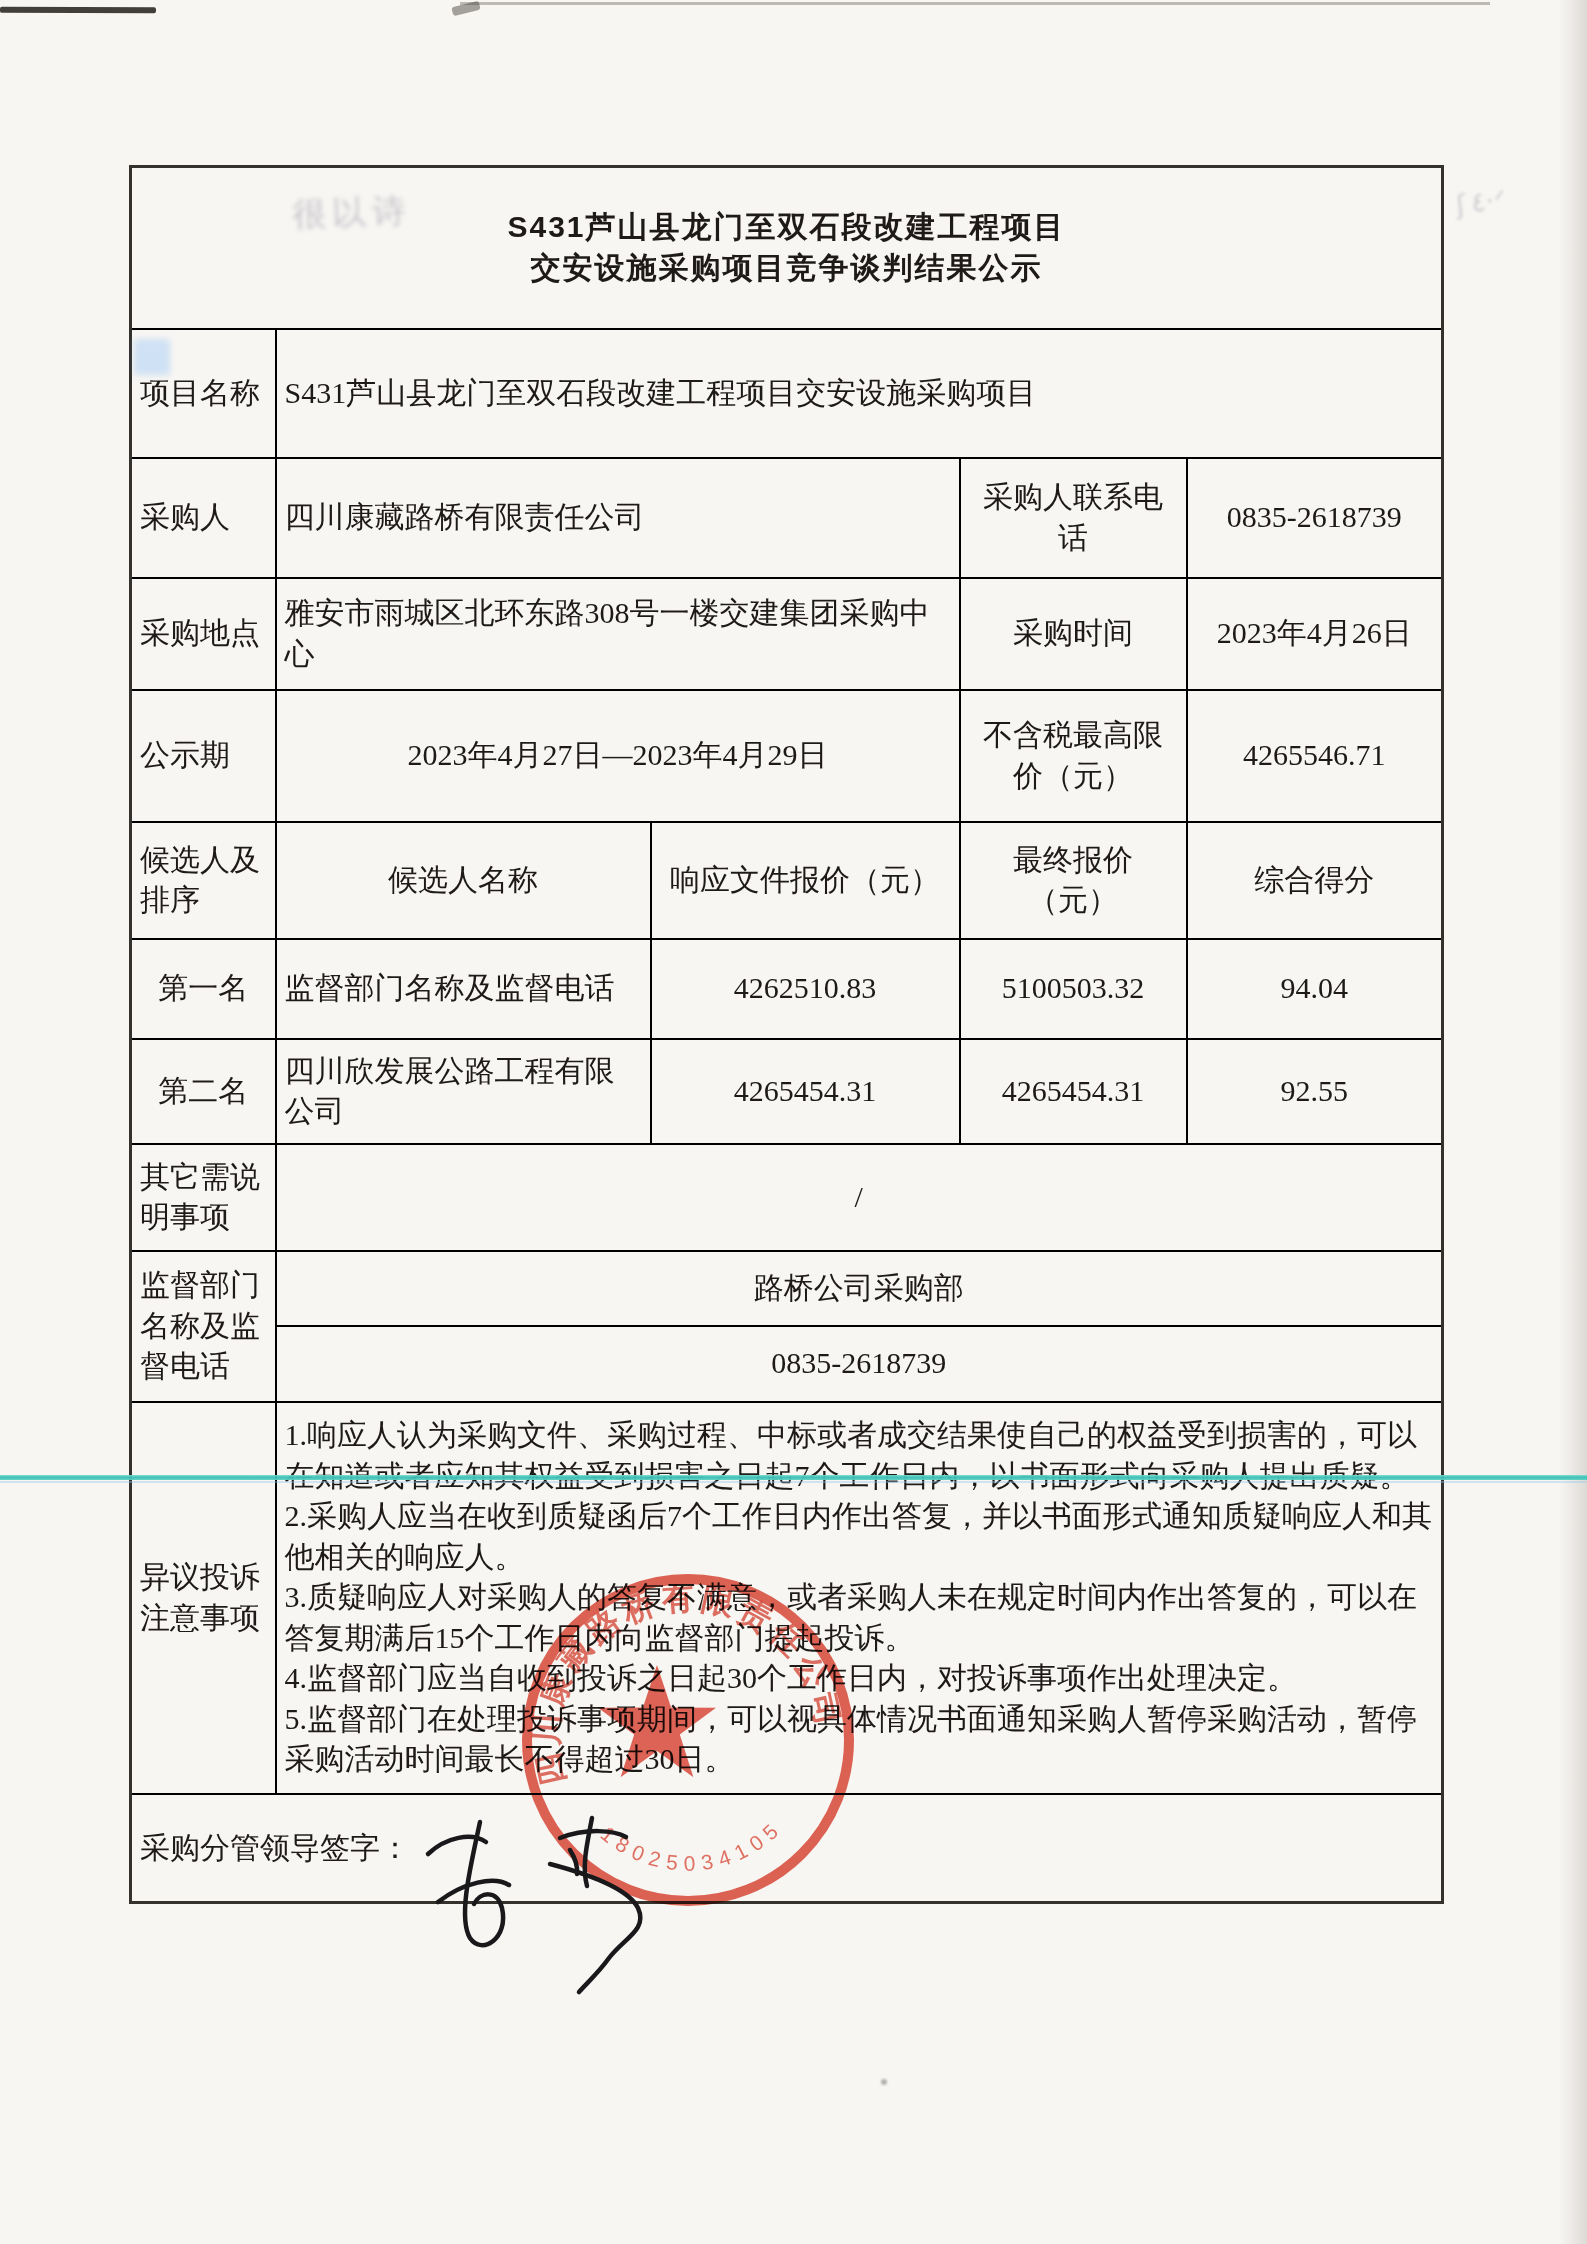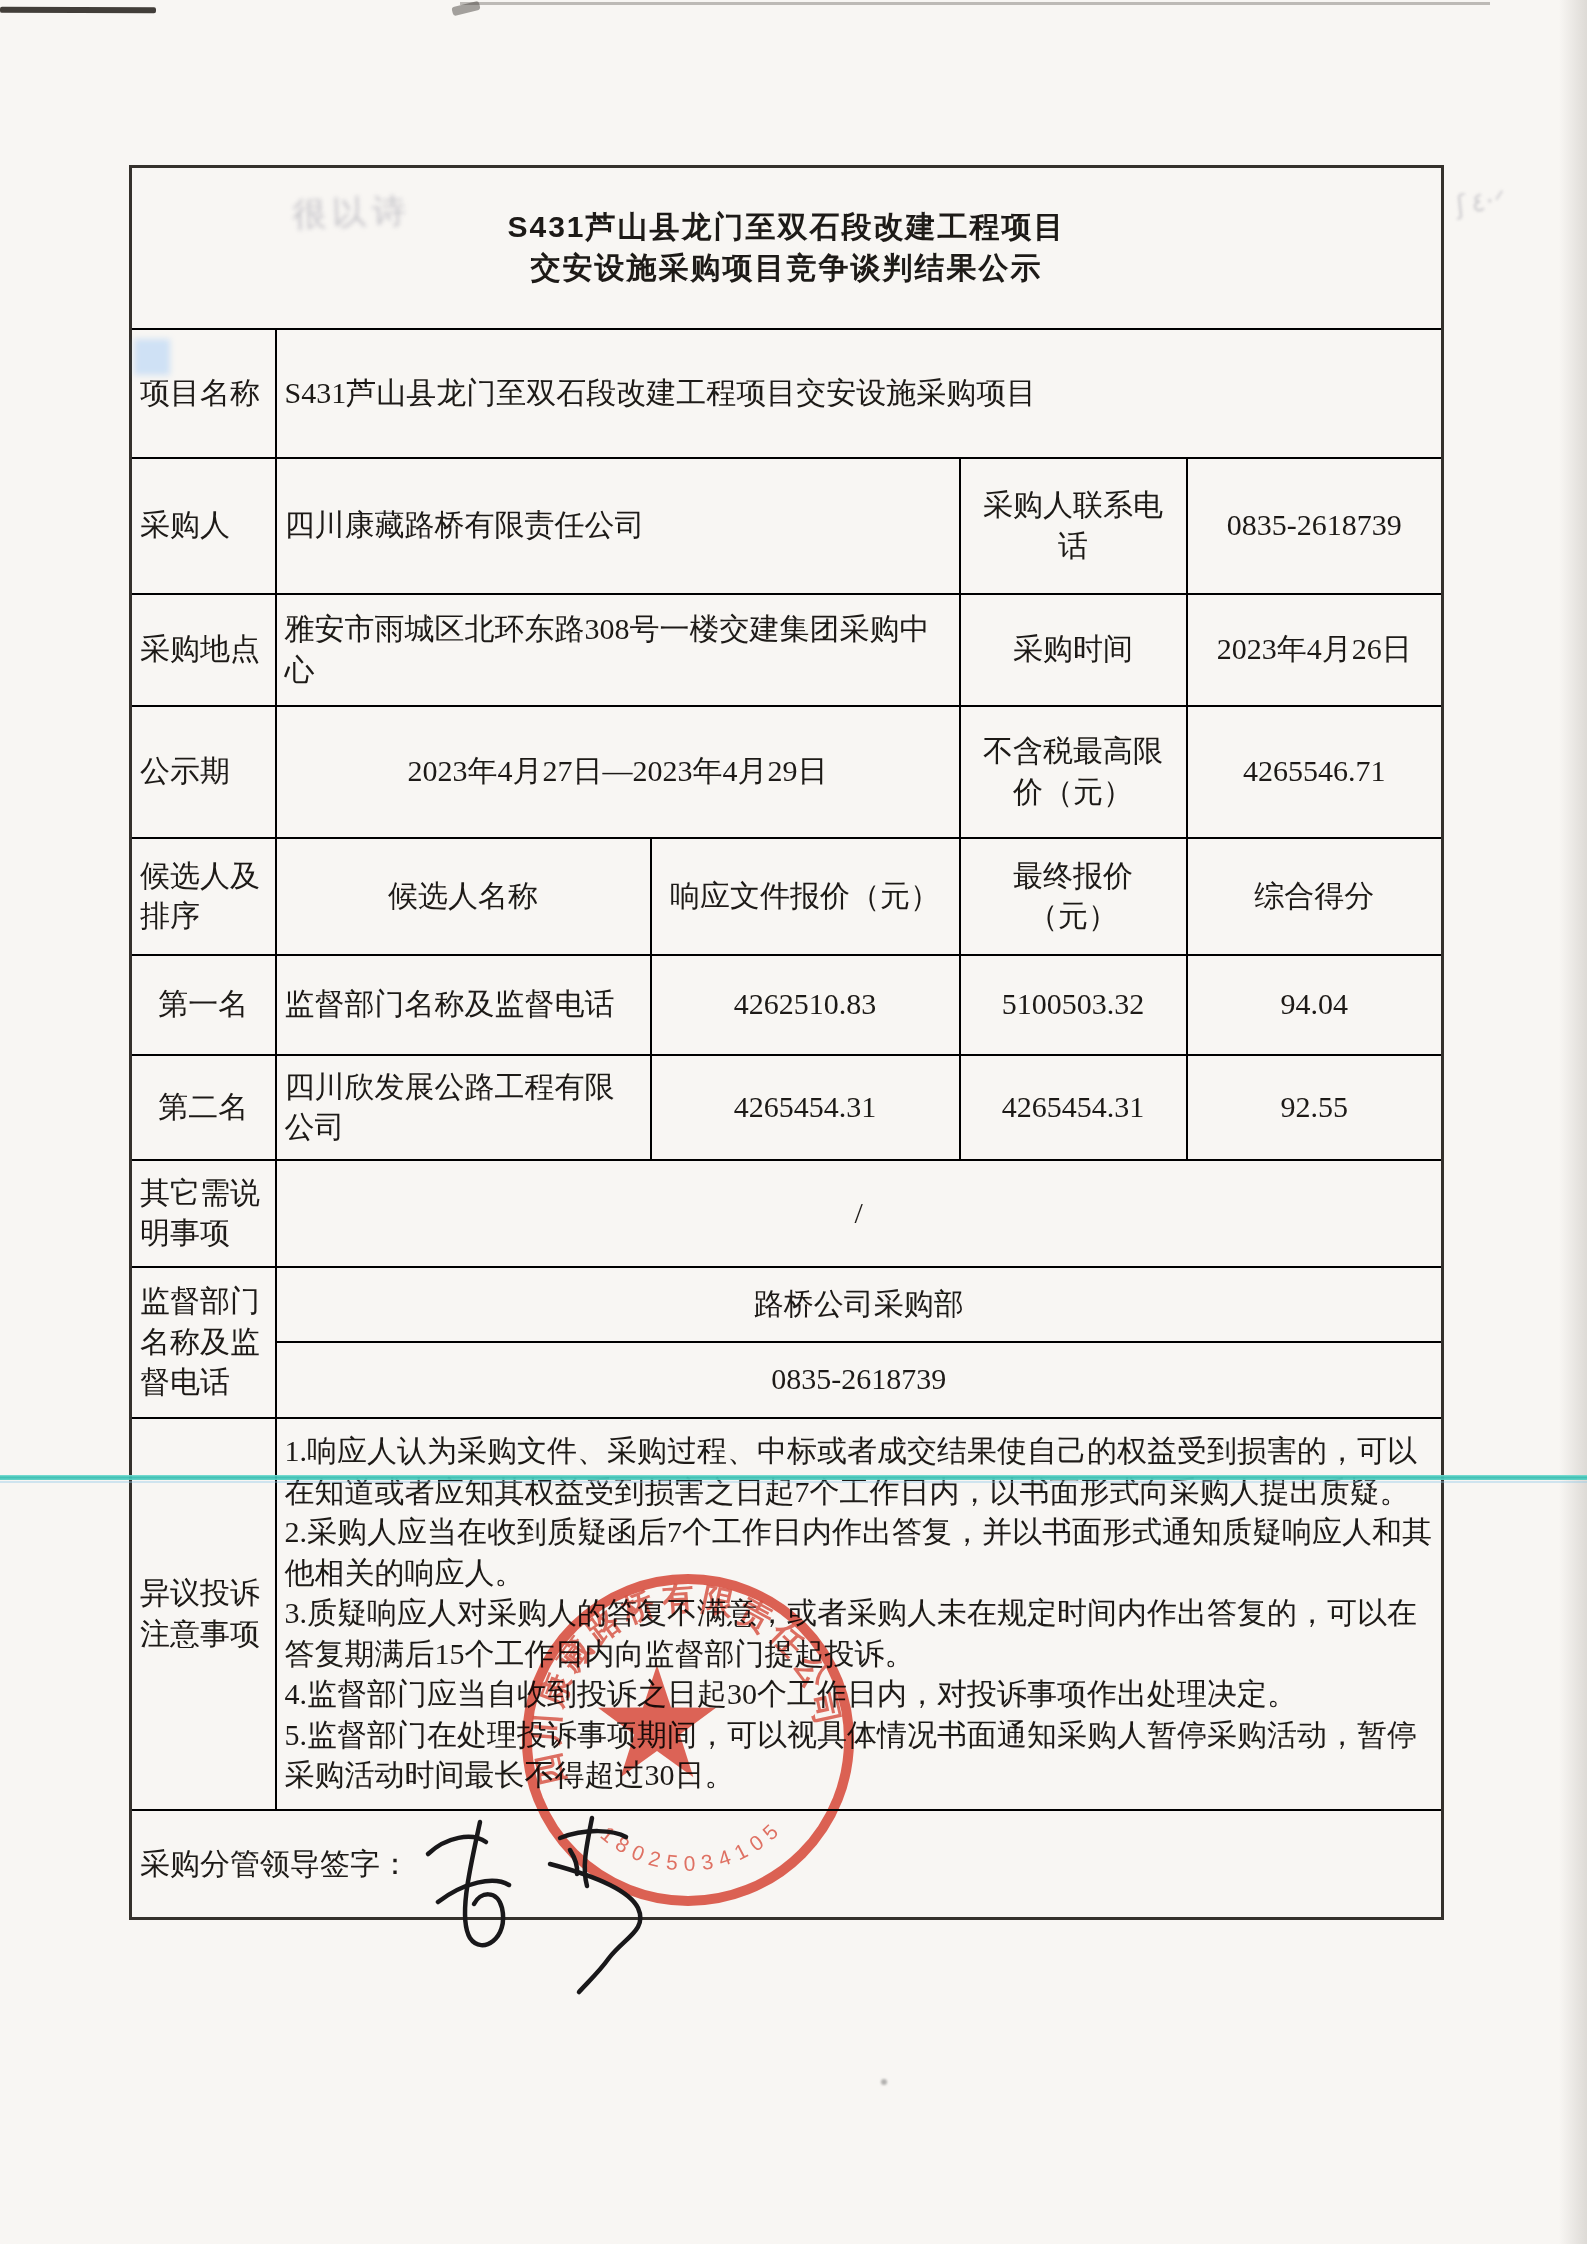--- a/index.html
+++ b/index.html
@@ -106,21 +106,21 @@
         <div>S431芦山县龙门至双石段改建工程项目</div>
         <div>交安设施采购项目竞争谈判结果公示</div>
       </td>
     </tr>
 
     <tr style="height:129px">
       <td class="lbl">项目名称</td>
       <td class="lft" colspan="4">S431芦山县龙门至双石段改建工程项目交安设施采购项目</td>
     </tr>
 
-    <tr style="height:136px">
+    <tr style="height:120px">
       <td class="lbl">采购人</td>
       <td class="lft" colspan="2">四川康藏路桥有限责任公司</td>
       <td class="ctr">采购人联系电话</td>
       <td class="ctr">0835-2618739</td>
     </tr>
 
     <tr style="height:112px">
       <td class="lbl">采购地点</td>
       <td class="lft" colspan="2">雅安市雨城区北环东路308号一楼交建集团采购中心</td>
       <td class="ctr">采购时间</td>

